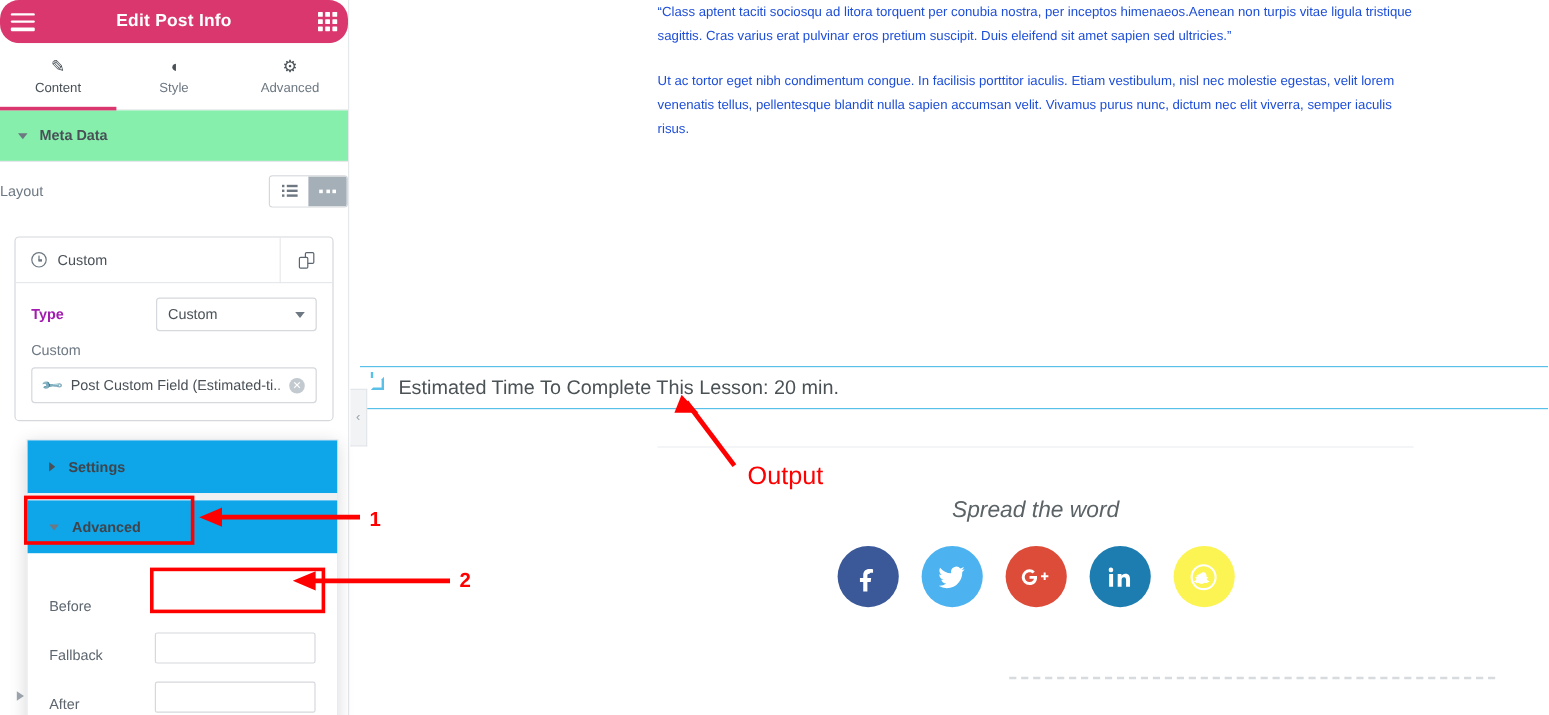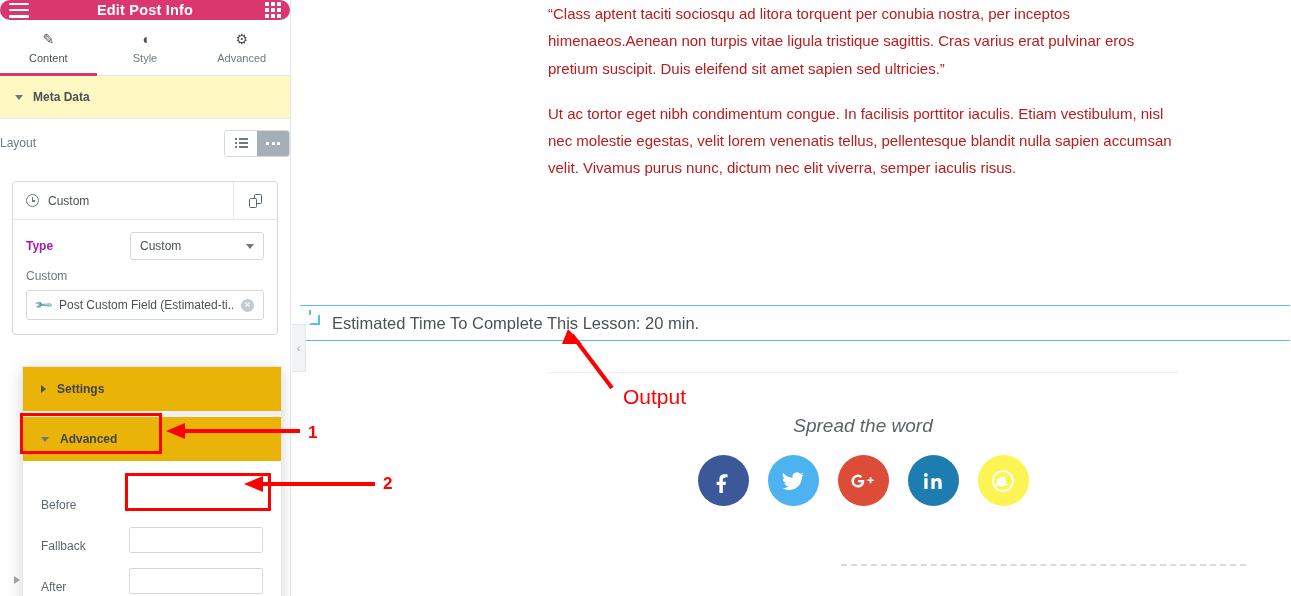--- a/index.html
+++ b/index.html
@@ -12,21 +12,21 @@
   #root { position: relative; width: 1291px; height: 596px; }
 
   
   #panel {
     position: absolute; left: 0; top: 0;
     width: 291px; height: 596px;
     background: #ffffff;
     border-right: 1px solid #e6e9ec;
   }
   #panel-header {
-    height: 20px; background: #d9376e;
+    height: 36px; background: #d9376e;
     display: flex; align-items: center; justify-content: space-between;
     padding: 0 9px;
     border-radius: 16px;
   }
   .hamburger { width: 20px; height: 15px; display: flex; flex-direction: column;
     justify-content: space-between; cursor: pointer; }
   .hamburger i { display: block; height: 2.5px; background: #fff; border-radius: 1px; }
   #panel-title {
     color: #ffffff; font-size: 14.5px; font-weight: 700;
     letter-spacing: .2px; position: absolute; left: 0; right: 0;
@@ -44,21 +44,21 @@
     color: #6d7882; font-size: 11px; }
   .ptab .ico { font-size: 14px; line-height: 1; color: #495157; }
   .ptab.active { color: #495157; }
   .ptab.active:after { content: ""; position: absolute; left: 0; right: 0; bottom: -1px;
     height: 3px; background: #d9376e; }
 
   .section-head {
     height: 43px; display: flex; align-items: center; gap: 10px;
     padding: 0 15px; border-bottom: 1px solid #e6e9ec;
     font-size: 12px; font-weight: 700; color: #495157; cursor: pointer;
-    background: #fef9c3;
+    background: #86efac;
   }
   .caret-down { width: 0; height: 0; border-left: 4px solid transparent;
     border-right: 4px solid transparent; border-top: 5px solid #6d7882; }
   .caret-right { width: 0; height: 0; border-top: 4px solid transparent;
     border-bottom: 4px solid transparent; border-left: 5px solid #495157; }
 
   .ctl-row { display: flex; align-items: center; padding: 0 0; min-height: 48px; }
   .ctl-label { font-size: 12px; color: #6d7882; flex: 1; }
 
   .toggle-group { display: flex; border: 1px solid #d5d8dc; border-radius: 3px;
@@ -115,21 +115,21 @@
 
   
   #popup {
     position: absolute; left: 22px; top: 366px; width: 260px;
     background: #ffffff; border: 1px solid #e3e6e9;
     box-shadow: 0 3px 14px rgba(0,0,0,.16);
     z-index: 40;
   }
   .pp-sec { height: 44px; display: flex; align-items: center; gap: 11px;
     padding: 0 18px; font-size: 12px; font-weight: 700; color: #3f444b;
-    cursor: pointer; background: #eab308; }
+    cursor: pointer; background: #0ea5e9; }
   #popup .pp-divider { height: 6px; background: #eef0f2; }
   #popup .adv-wrap { position: relative; }
   .adv-box-outline {
     position: absolute; left: -3px; top: -4px; width: 142px; height: 41px;
     border: 3px solid #ff0000; pointer-events: none;
   }
   .pp-fields { padding: 10px 18px 14px 18px; }
   .pp-field-row { display: flex; align-items: flex-end; height: 41px; position: relative; }
   .pp-fl { font-size: 12px; color: #5d666f; width: 88px; }
   .pp-input { flex: 1; height: 26px; border: 1px solid #d5d8dc; border-radius: 2px;
@@ -146,21 +146,21 @@
 
   
   #preview { position: absolute; left: 292px; top: 0; right: 0; bottom: 0;
     background: #ffffff; }
   .handle-bar { position: absolute; left: 0; top: 324px; width: 14px; height: 48px;
     background: #f1f3f5; border: 1px solid #e4e7ea; border-left: none;
     display: flex; align-items: center; justify-content: center;
     color: #9aa3ab; font-size: 11px; cursor: pointer; z-index: 12; }
 
   .post-body { position: absolute; left: 256px; top: 0; width: 630px; }
-  .post-body p { font-size: 15px; line-height: 1.82; color: #b91c1c;
+  .post-body p { font-size: 11px; line-height: 1.82; color: #1d4ed8;
     margin-bottom: 18px; }
 
   
   #output-widget { position: absolute; left: 8px; right: 1px; top: 305px; height: 36px;
     border-top: 1.5px solid #59c0e8; border-bottom: 1.5px solid #59c0e8; }
   .widget-corner { position: absolute; left: 9px; top: 8px; width: 11px; height: 11px;
     border: 2px solid #59c0e8; border-left-color: transparent; border-bottom: 2px solid #59c0e8;
     border-right: 2px solid #59c0e8; border-top-color: transparent; }
   .widget-corner:before { content: ""; position: absolute; left: -2px; top: -6px;
     width: 2px; height: 5px; background: #59c0e8; }

